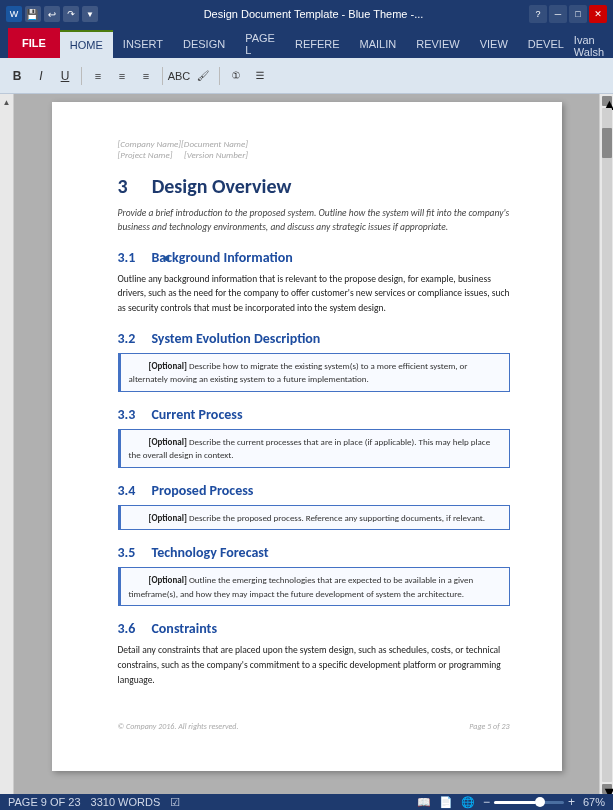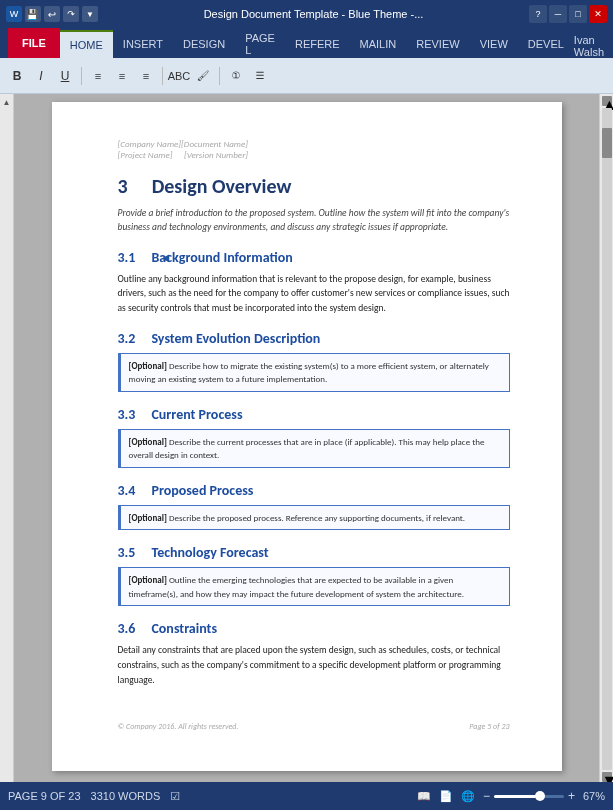--- a/index.html
+++ b/index.html
@@ -204,37 +204,38 @@
       margin-bottom: 12px;
       font-size: 9px;
       color: #333;
       line-height: 1.5;
       background: #f8faff;
     }
     .optional-label {
       font-weight: bold;
       color: #222;
       font-size: 9px;
+      margin-left: 20px;
     }
 
     
     .doc-footer {
       display: flex;
       justify-content: space-between;
       margin-top: 30px;
       padding-top: 4px;
       border-top: none;
     }
     .doc-footer-text { font-size: 8px; color: #aaa; font-style: italic; }
 
     
     .status-bar {
       background: #1e3a6e;
       color: #d0d8e8;
-      height: 28px;
+      height: 16px;
       display: flex;
       align-items: center;
       padding: 0 8px;
       font-size: 11px;
       gap: 8px;
       flex-shrink: 0;
     }
     .status-bar-left { display: flex; align-items: center; gap: 10px; }
     .status-bar-right { margin-left: auto; display: flex; align-items: center; gap: 8px; }
     .status-icon { font-size: 11px; color: #d0d8e8; }

